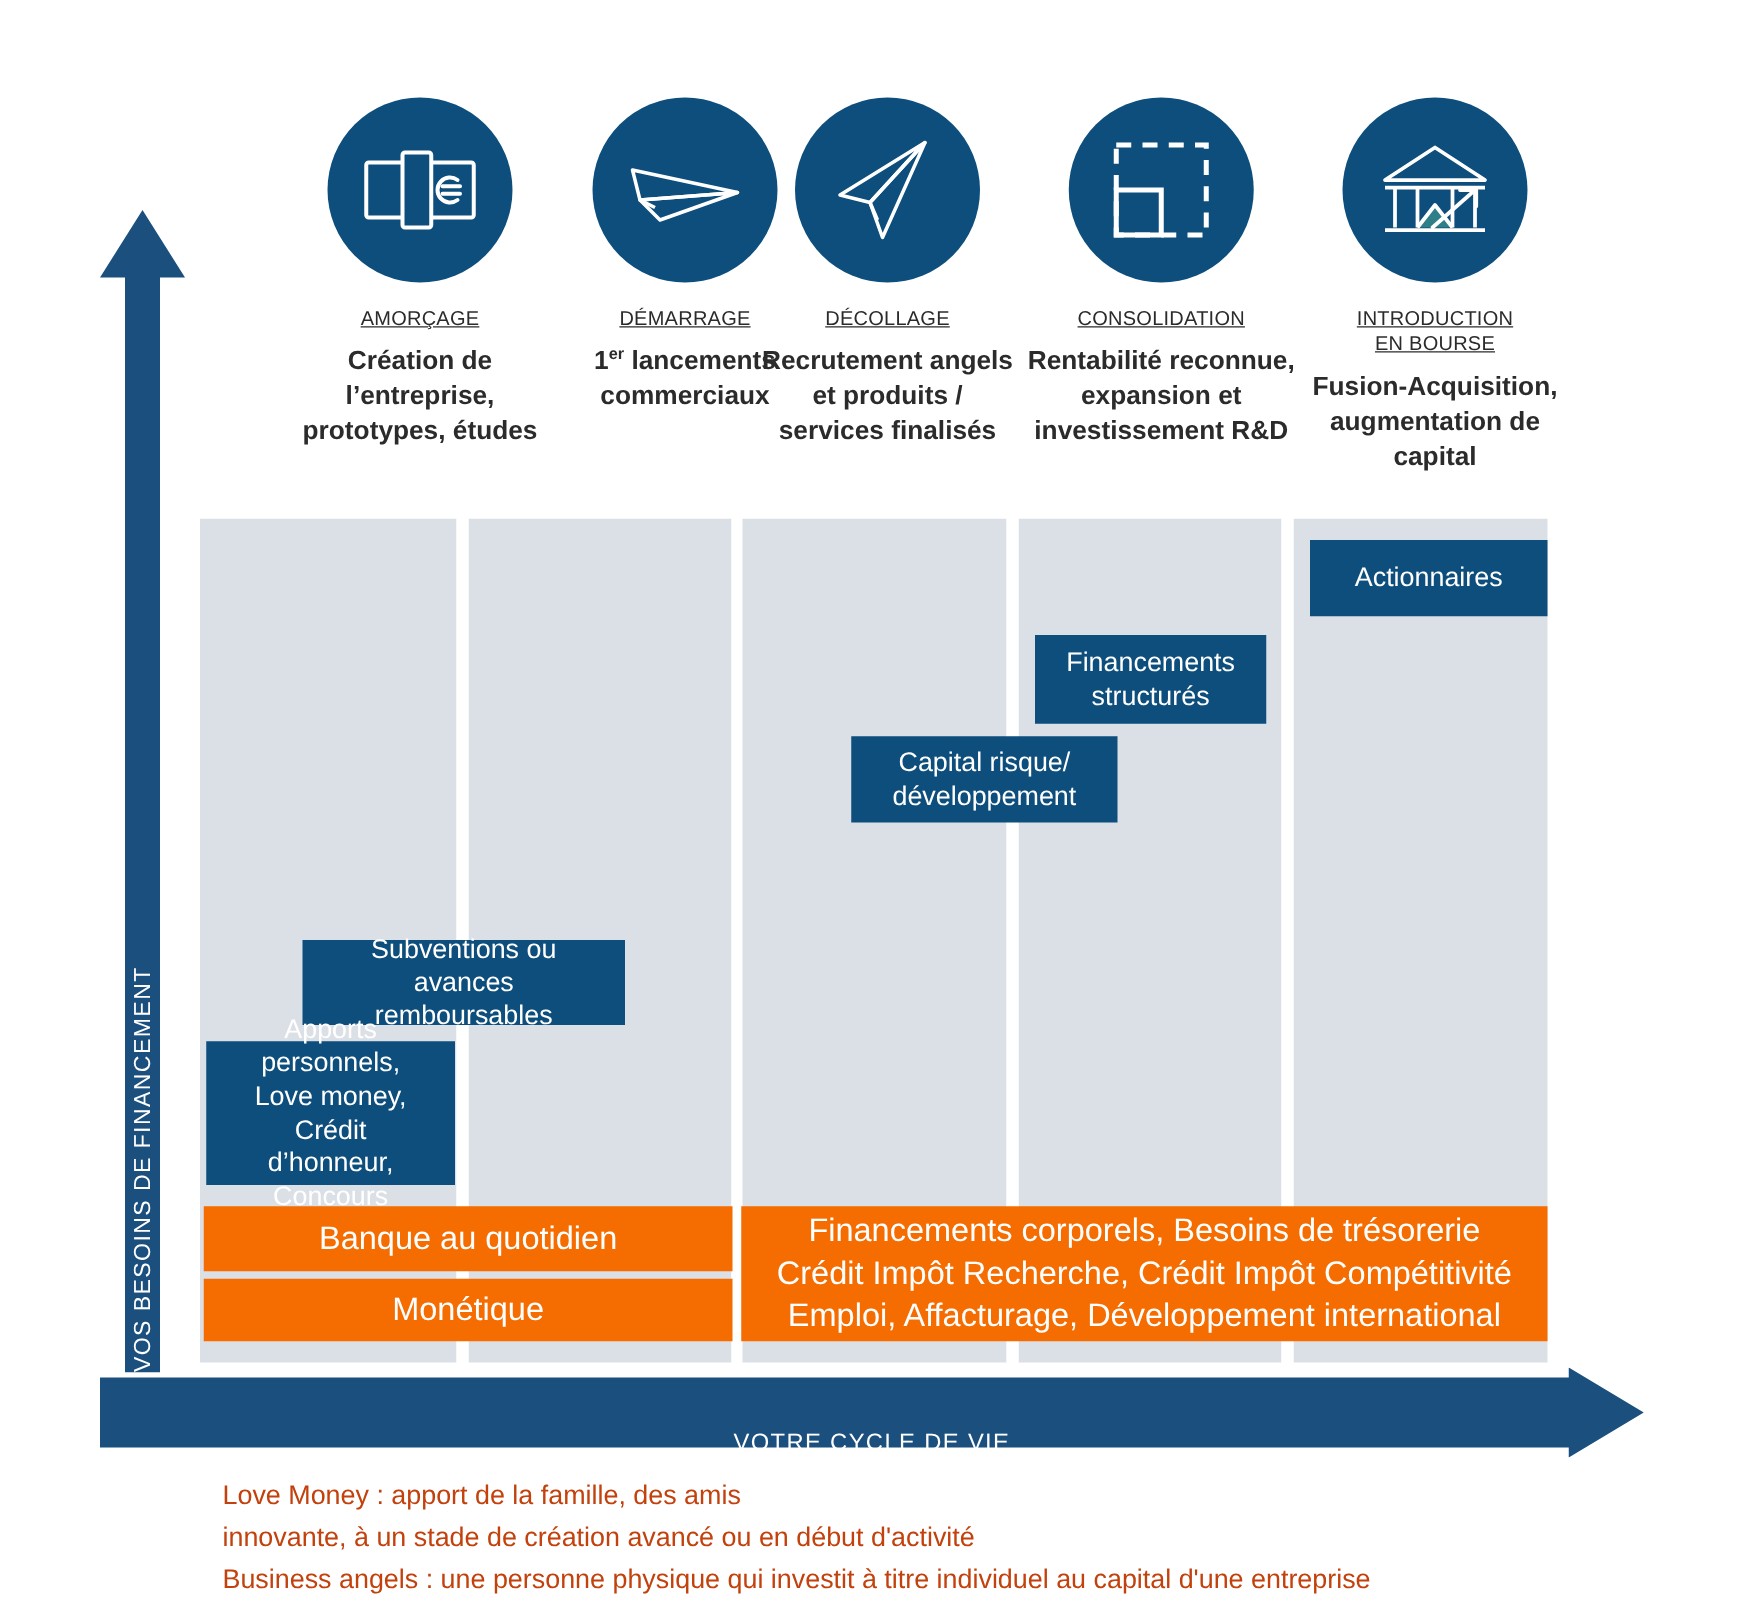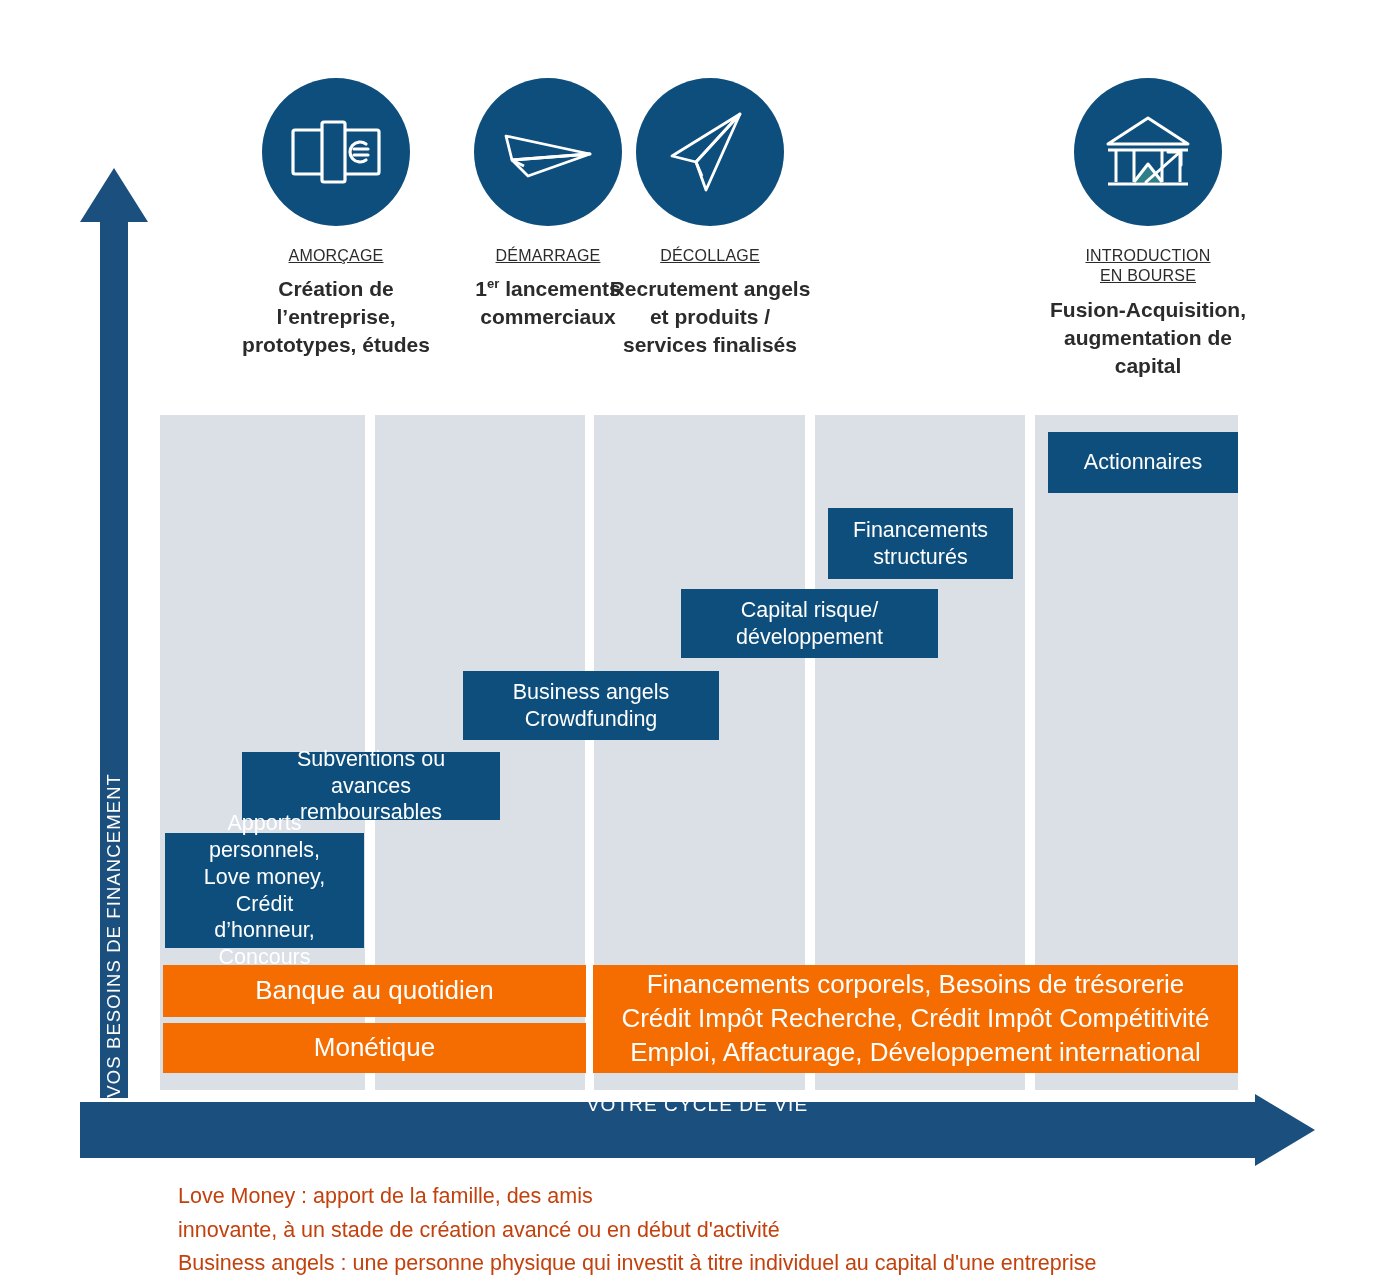--- a/index.html
+++ b/index.html
@@ -99,21 +99,21 @@
     width: 1235px;
     height: 72px;
   }
   #h-arrow-label {
     position: absolute;
     left: 80px;
     top: 1094px;
     width: 1235px;
     height: 72px;
     display: flex;
-    align-items: flex-start;
+    align-items: flex-end;
     justify-content: center;
     pointer-events: none;
   }
   #h-arrow-label span {
     color: #ffffff;
     font-size: 19px;
     letter-spacing: 1.1px;
     white-space: nowrap;
   }
 
@@ -221,20 +221,34 @@
       </svg>
     </div>
     <div class="stage-title">DÉCOLLAGE</div>
     <div class="stage-desc">
       <span>Recrutement angels</span><br>
       <span>et produits /</span><br>
       <span>services finalisés</span>
     </div>
   </div>
 
+  <div class="stage-col" style="left:784px; width:290px;">
+    <div class="icon-circle">
+      <svg width="84" height="84" viewBox="0 0 84 84" fill="none" stroke="#ffffff" stroke-width="4">
+        <rect x="6" y="6" width="72" height="72" stroke-dasharray="12 9"></rect>
+        <rect x="6" y="42" width="36" height="36" stroke-dasharray="none"></rect>
+      </svg>
+    </div>
+    <div class="stage-title">CONSOLIDATION</div>
+    <div class="stage-desc">
+      <span>Rentabilité reconnue,</span><br>
+      <span>expansion et</span><br>
+      <span>investissement R&amp;D</span>
+    </div>
+  </div>
 
   <div class="stage-col" style="left:1003px; width:290px;">
     <div class="icon-circle">
       <svg width="92" height="84" viewBox="0 0 92 84" fill="none" stroke="#ffffff" stroke-width="3" stroke-linejoin="round">
         <path d="M46 8 L86 34 L6 34 Z"></path>
         <line x1="6" y1="40" x2="86" y2="40"></line>
         <line x1="14" y1="40" x2="14" y2="72"></line>
         <line x1="32" y1="40" x2="32" y2="72"></line>
         <line x1="60" y1="40" x2="60" y2="72"></line>
         <line x1="78" y1="40" x2="78" y2="72"></line>
@@ -274,33 +288,27 @@
       <div><span>Actionnaires</span></div>
     </div>
 
     <div class="fbox" style="left:668px; top:93px; width:185px; height:71px;">
       <div>
         <span>Financements</span><br>
         <span>structurés</span>
       </div>
     </div>
 
-    <div class="fbox" style="left:521px; top:174px; width:257px; height:69px;">
+    <div class="fbox" style="left:521px; top:174px; width:213px; height:69px;">
       <div>
         <span>Capital risque/</span><br>
         <span>développement</span>
       </div>
     </div>
 
-    <div class="fbox" style="left:303px; top:256px; width:256px; height:69px;">
-      <div>
-        <span>Business angels</span><br>
-        <span>Crowdfunding</span>
-      </div>
-    </div>
 
     <div class="fbox" style="left:82px; top:337px; width:258px; height:68px;">
       <div>
         <span>Subventions ou avances</span><br>
         <span>remboursables</span>
       </div>
     </div>
 
     <div class="fbox" style="left:5px; top:418px; width:199px; height:115px;">
       <div>

